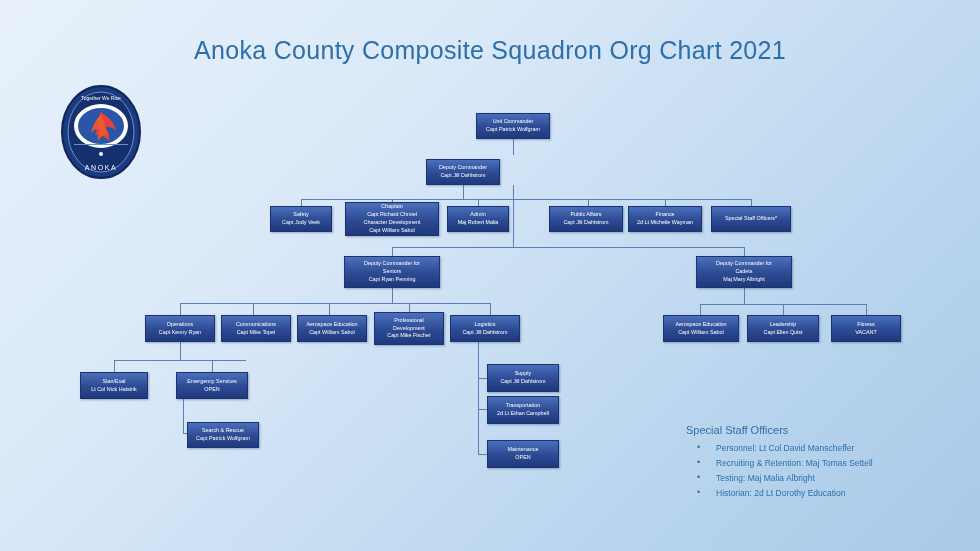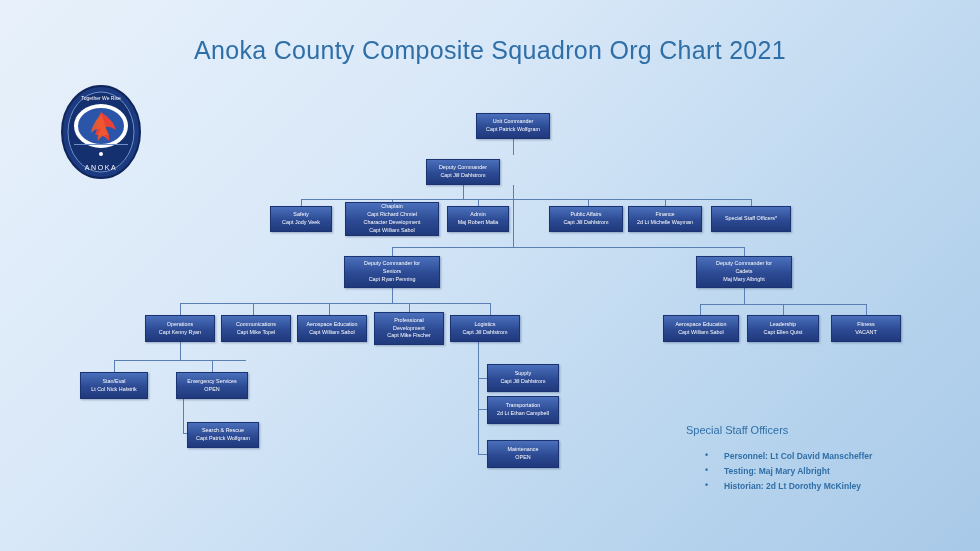--- a/index.html
+++ b/index.html
@@ -74,23 +74,22 @@
     color: #2f6fa8;
     font-size: 8.5px;
     line-height: 1.0;
   }
   #legend .lg-title {
     font-size: 11px;
     margin-bottom: 6px;
   }
   #legend ul {
     list-style: none;
-    margin: 16px;
+    margin: 8px;
     padding: 0;
-    font-weight: bold;
   }
   #legend li {
     position: relative;
     padding-left: 22px;
     margin-bottom: 6.5px;
     white-space: nowrap;
   }
   #legend li:before {
     content: "\2022";
     position: absolute;
@@ -292,18 +291,19 @@
 
   <div class="node" style="left:831px; top:315px; width:70px; height:27px;">
     <span class="ln">Fitness</span>
     <span class="ln">VACANT</span>
   </div>
 
   <div id="legend">
     <div class="lg-title">Special Staff Officers</div>
     <ul>
       <li>Personnel:  Lt Col David Manscheffer</li>
-      <li>Testing:  Maj Mary Albright</li>
-      <li>Historian: 2d Lt Dorothy McKinley</li>
+      <li>Recruiting &amp; Retention:  Maj Tomas Settell</li>
+      <li>Testing:  Maj Malia Albright</li>
+      <li>Historian: 2d Lt Dorothy Education</li>
     </ul>
   </div>
 
 </div>
 
 </body></html>

